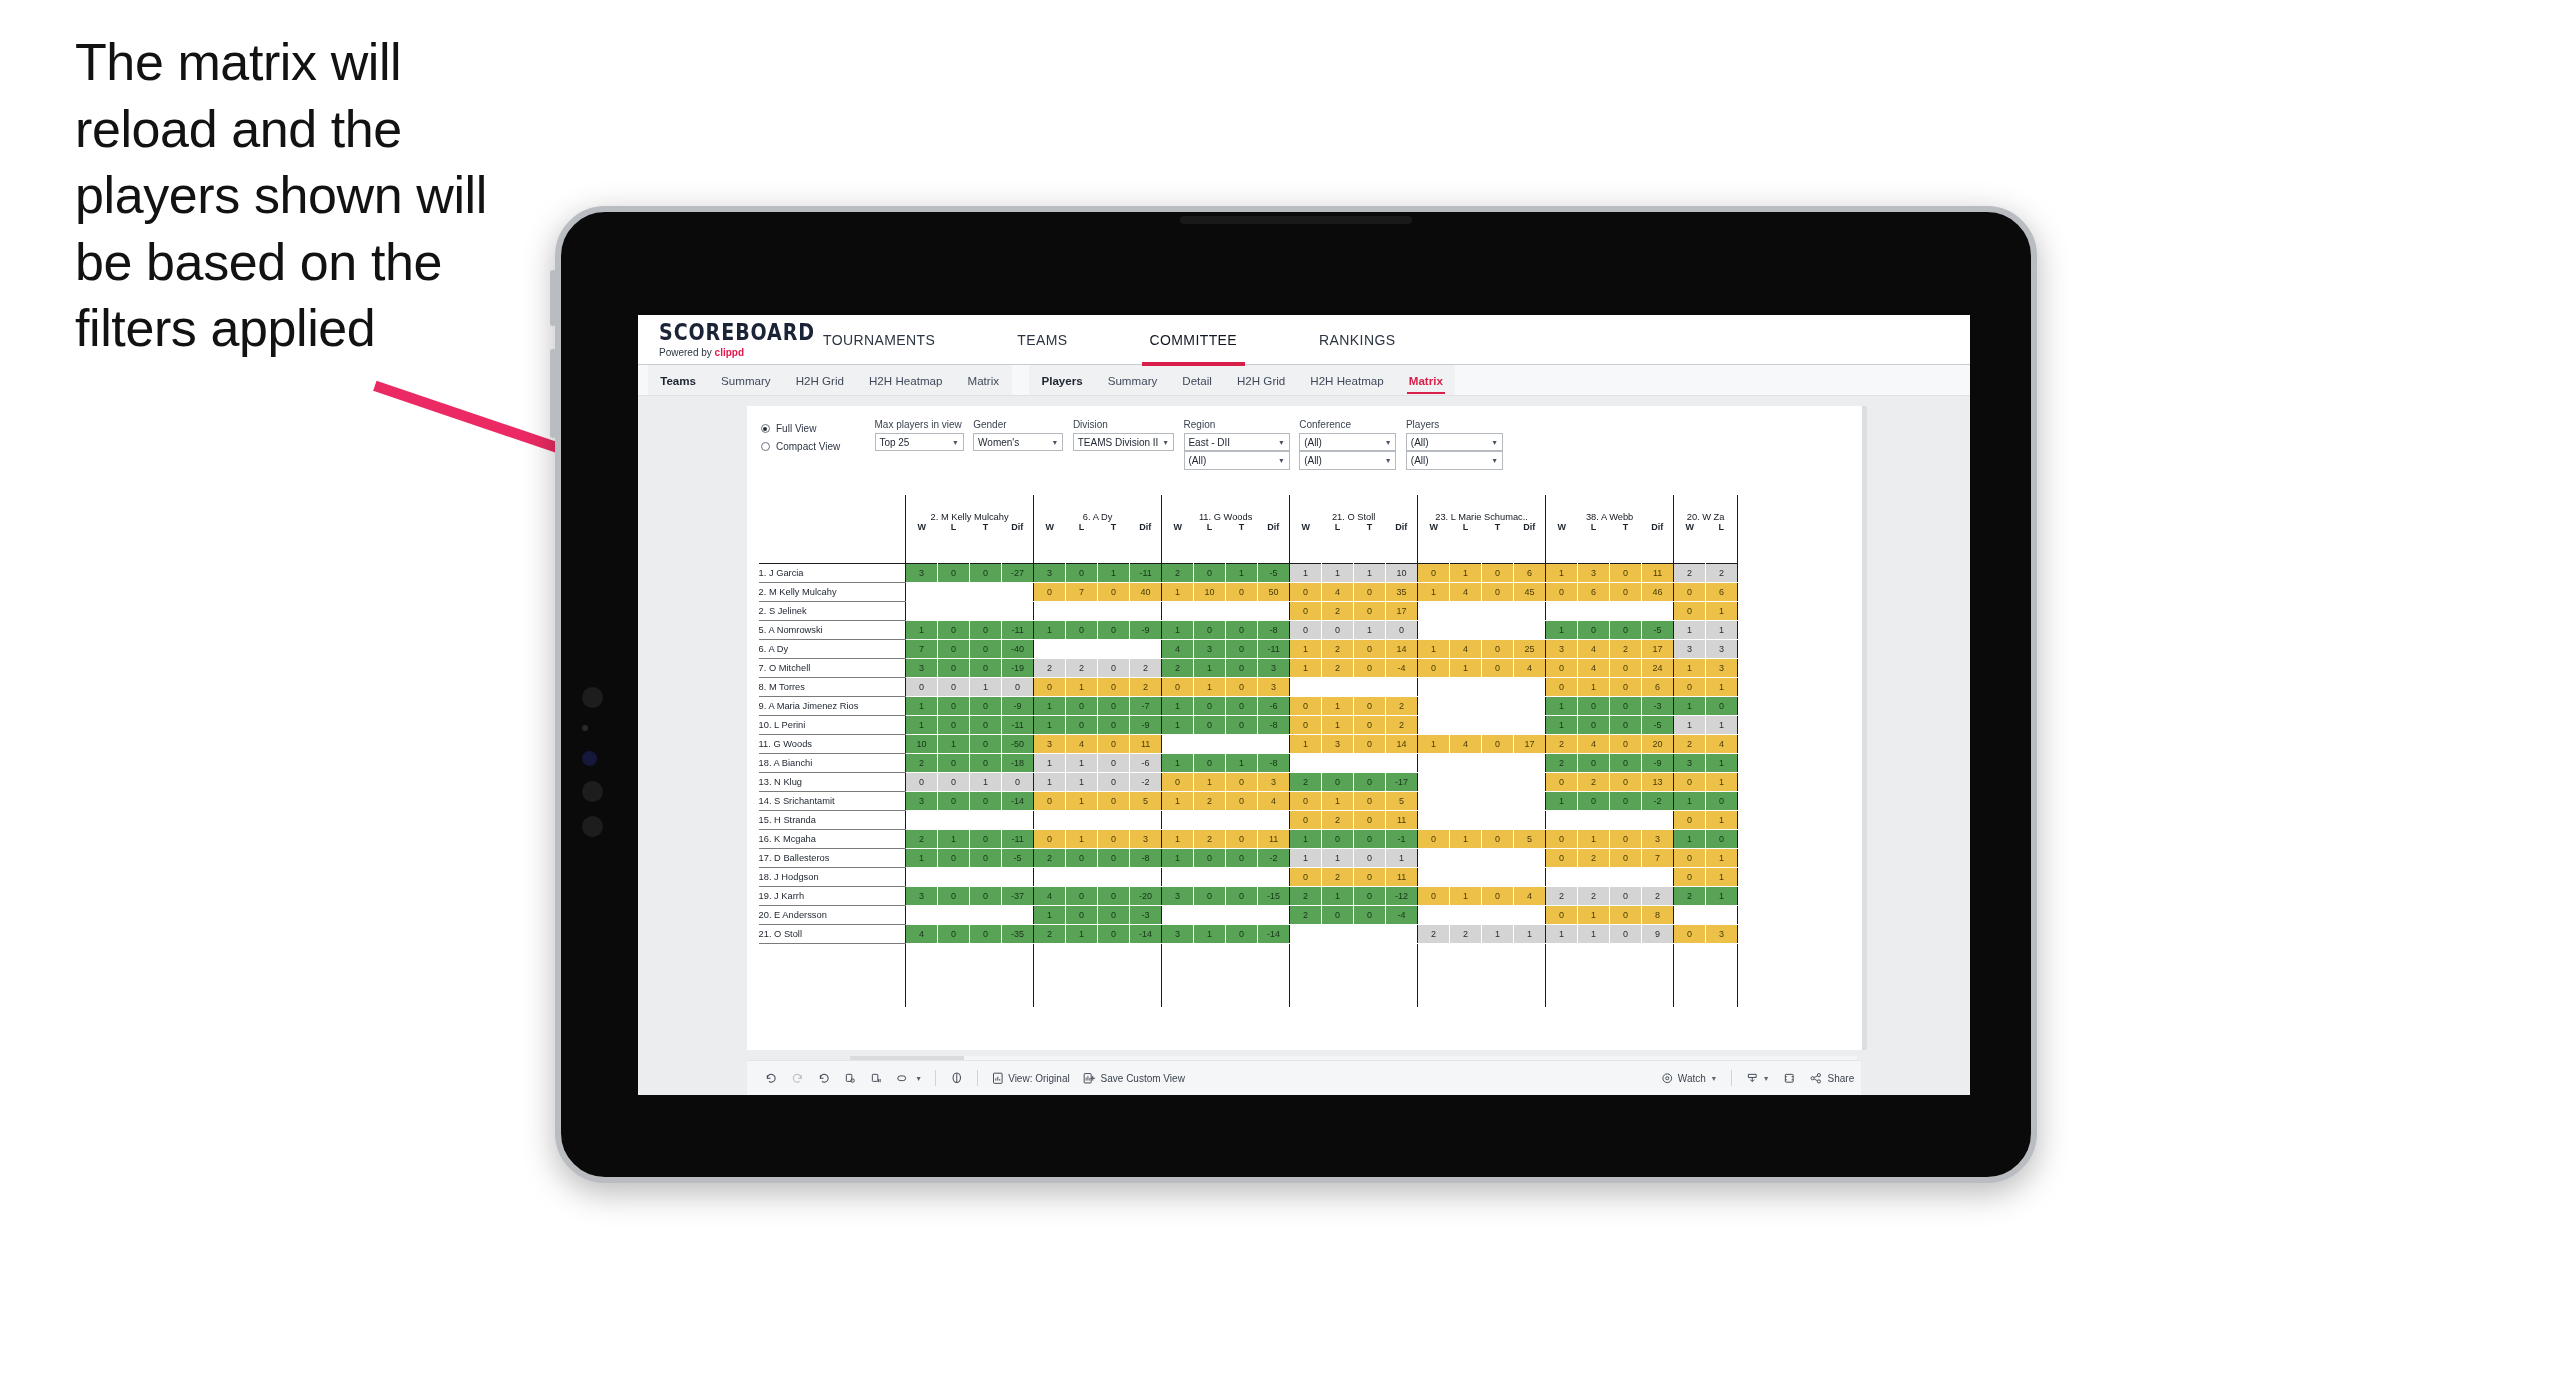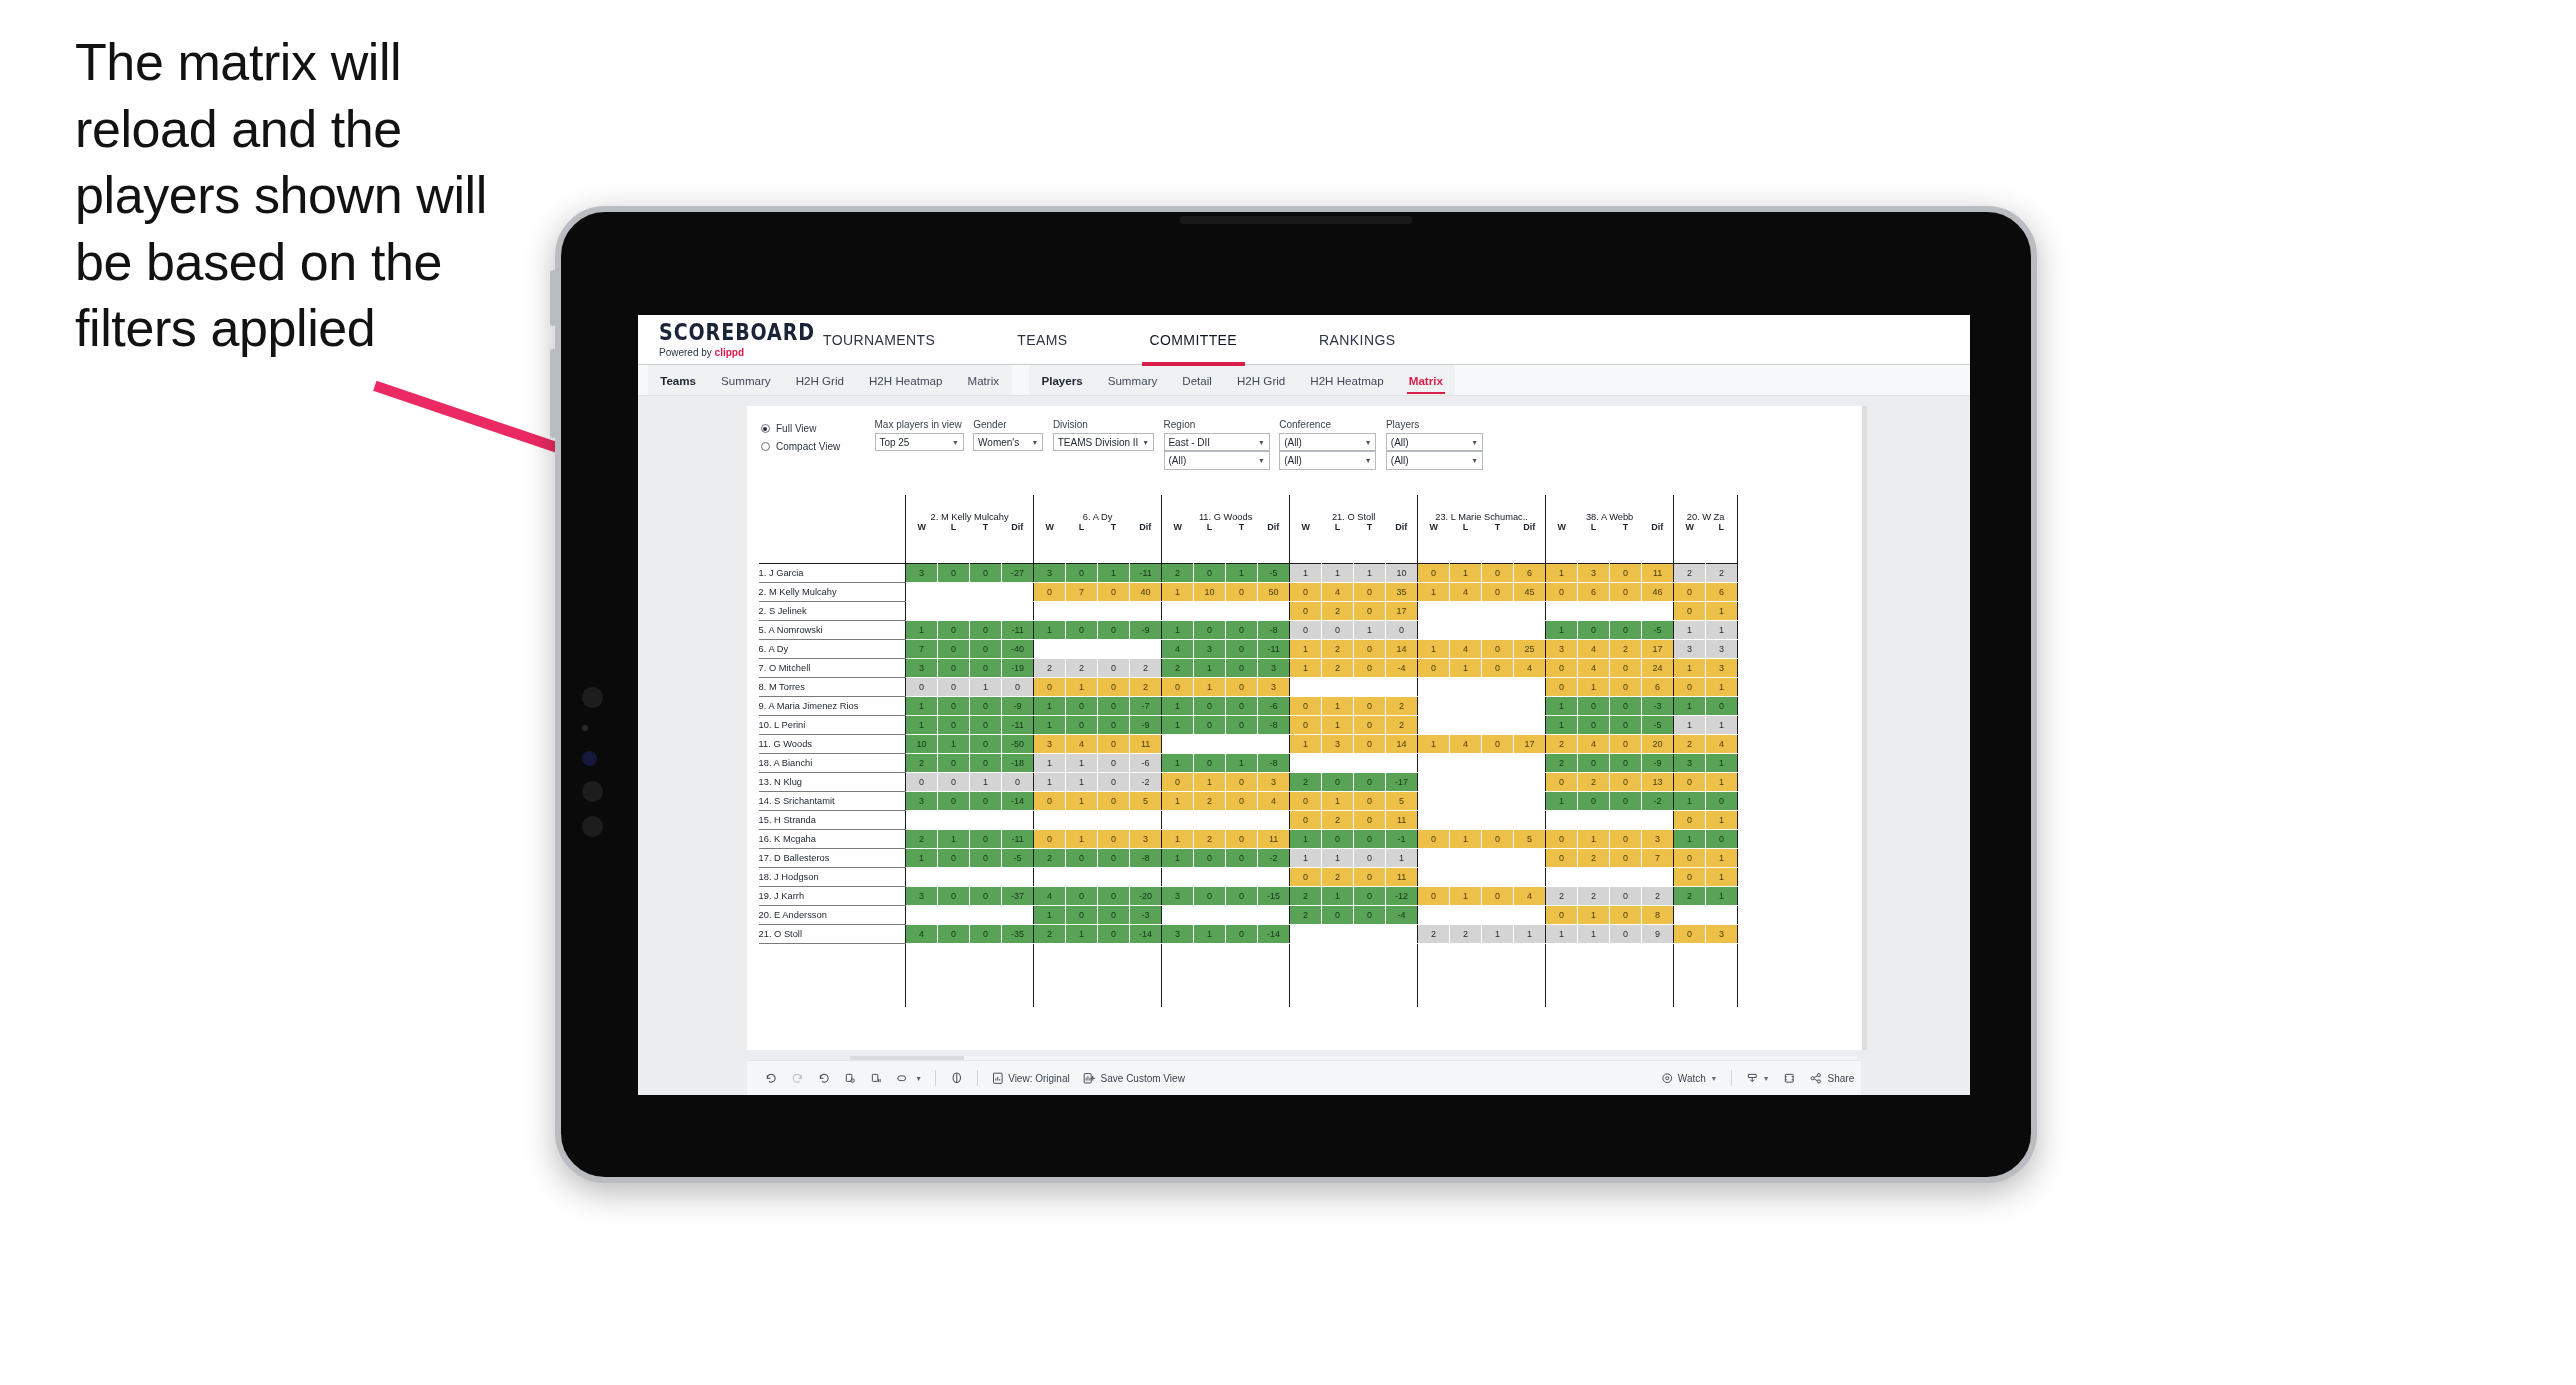--- a/index.html
+++ b/index.html
@@ -99,21 +99,21 @@
   .radio { width:9.7px; height:9.7px; border:1px solid #6a7280; border-radius:50%; display:inline-block; position:relative; background:#fff;}
   .radio.on:after { content:""; position:absolute; left:1.9px; top:1.9px; width:3.9px; height:3.9px; border-radius:50%; background:#2a2f3a;}
   .fgroup { margin-right:9.7px; }
   .flabel { font-size:10px; color:#3a4350; margin-bottom:2.9px; }
   .fsel {
     height:18.3px; border:1px solid #b5bac1; background:#fff; font-size:10px;
     color:#222a35; display:flex; align-items:center; padding:0 3.9px; position:relative;
     margin-bottom:0; cursor:pointer;
   }
   .fsel .caret { position:absolute; right:3.9px; font-size:6.8px; color:#4a5261; }
-  .w-top { width:89px; } .w-gen { width:70px; } .w-div { width:101px; }
+  .w-top { width:89px; } .w-gen { width:90px; } .w-div { width:101px; }
   .w-reg { width:106px; } .w-conf { width:97px; } .w-play { width:97px; }
 
   
   #matrixwrap { position:absolute; left:0; right:0; top:89px; bottom:0; overflow:hidden; }
   table.mx { border-collapse:collapse; table-layout:fixed; font-size:9px; color:#1c232e;
              margin-left:11.6px; }
   table.mx td, table.mx th { padding:0; }
   .hdr-name {
     height:27px; text-align:center; font-size:9.3px; color:#13181f; font-weight:400;
     border-left:1.5px solid #1c1c1c; border-right:1.5px solid #1c1c1c;

